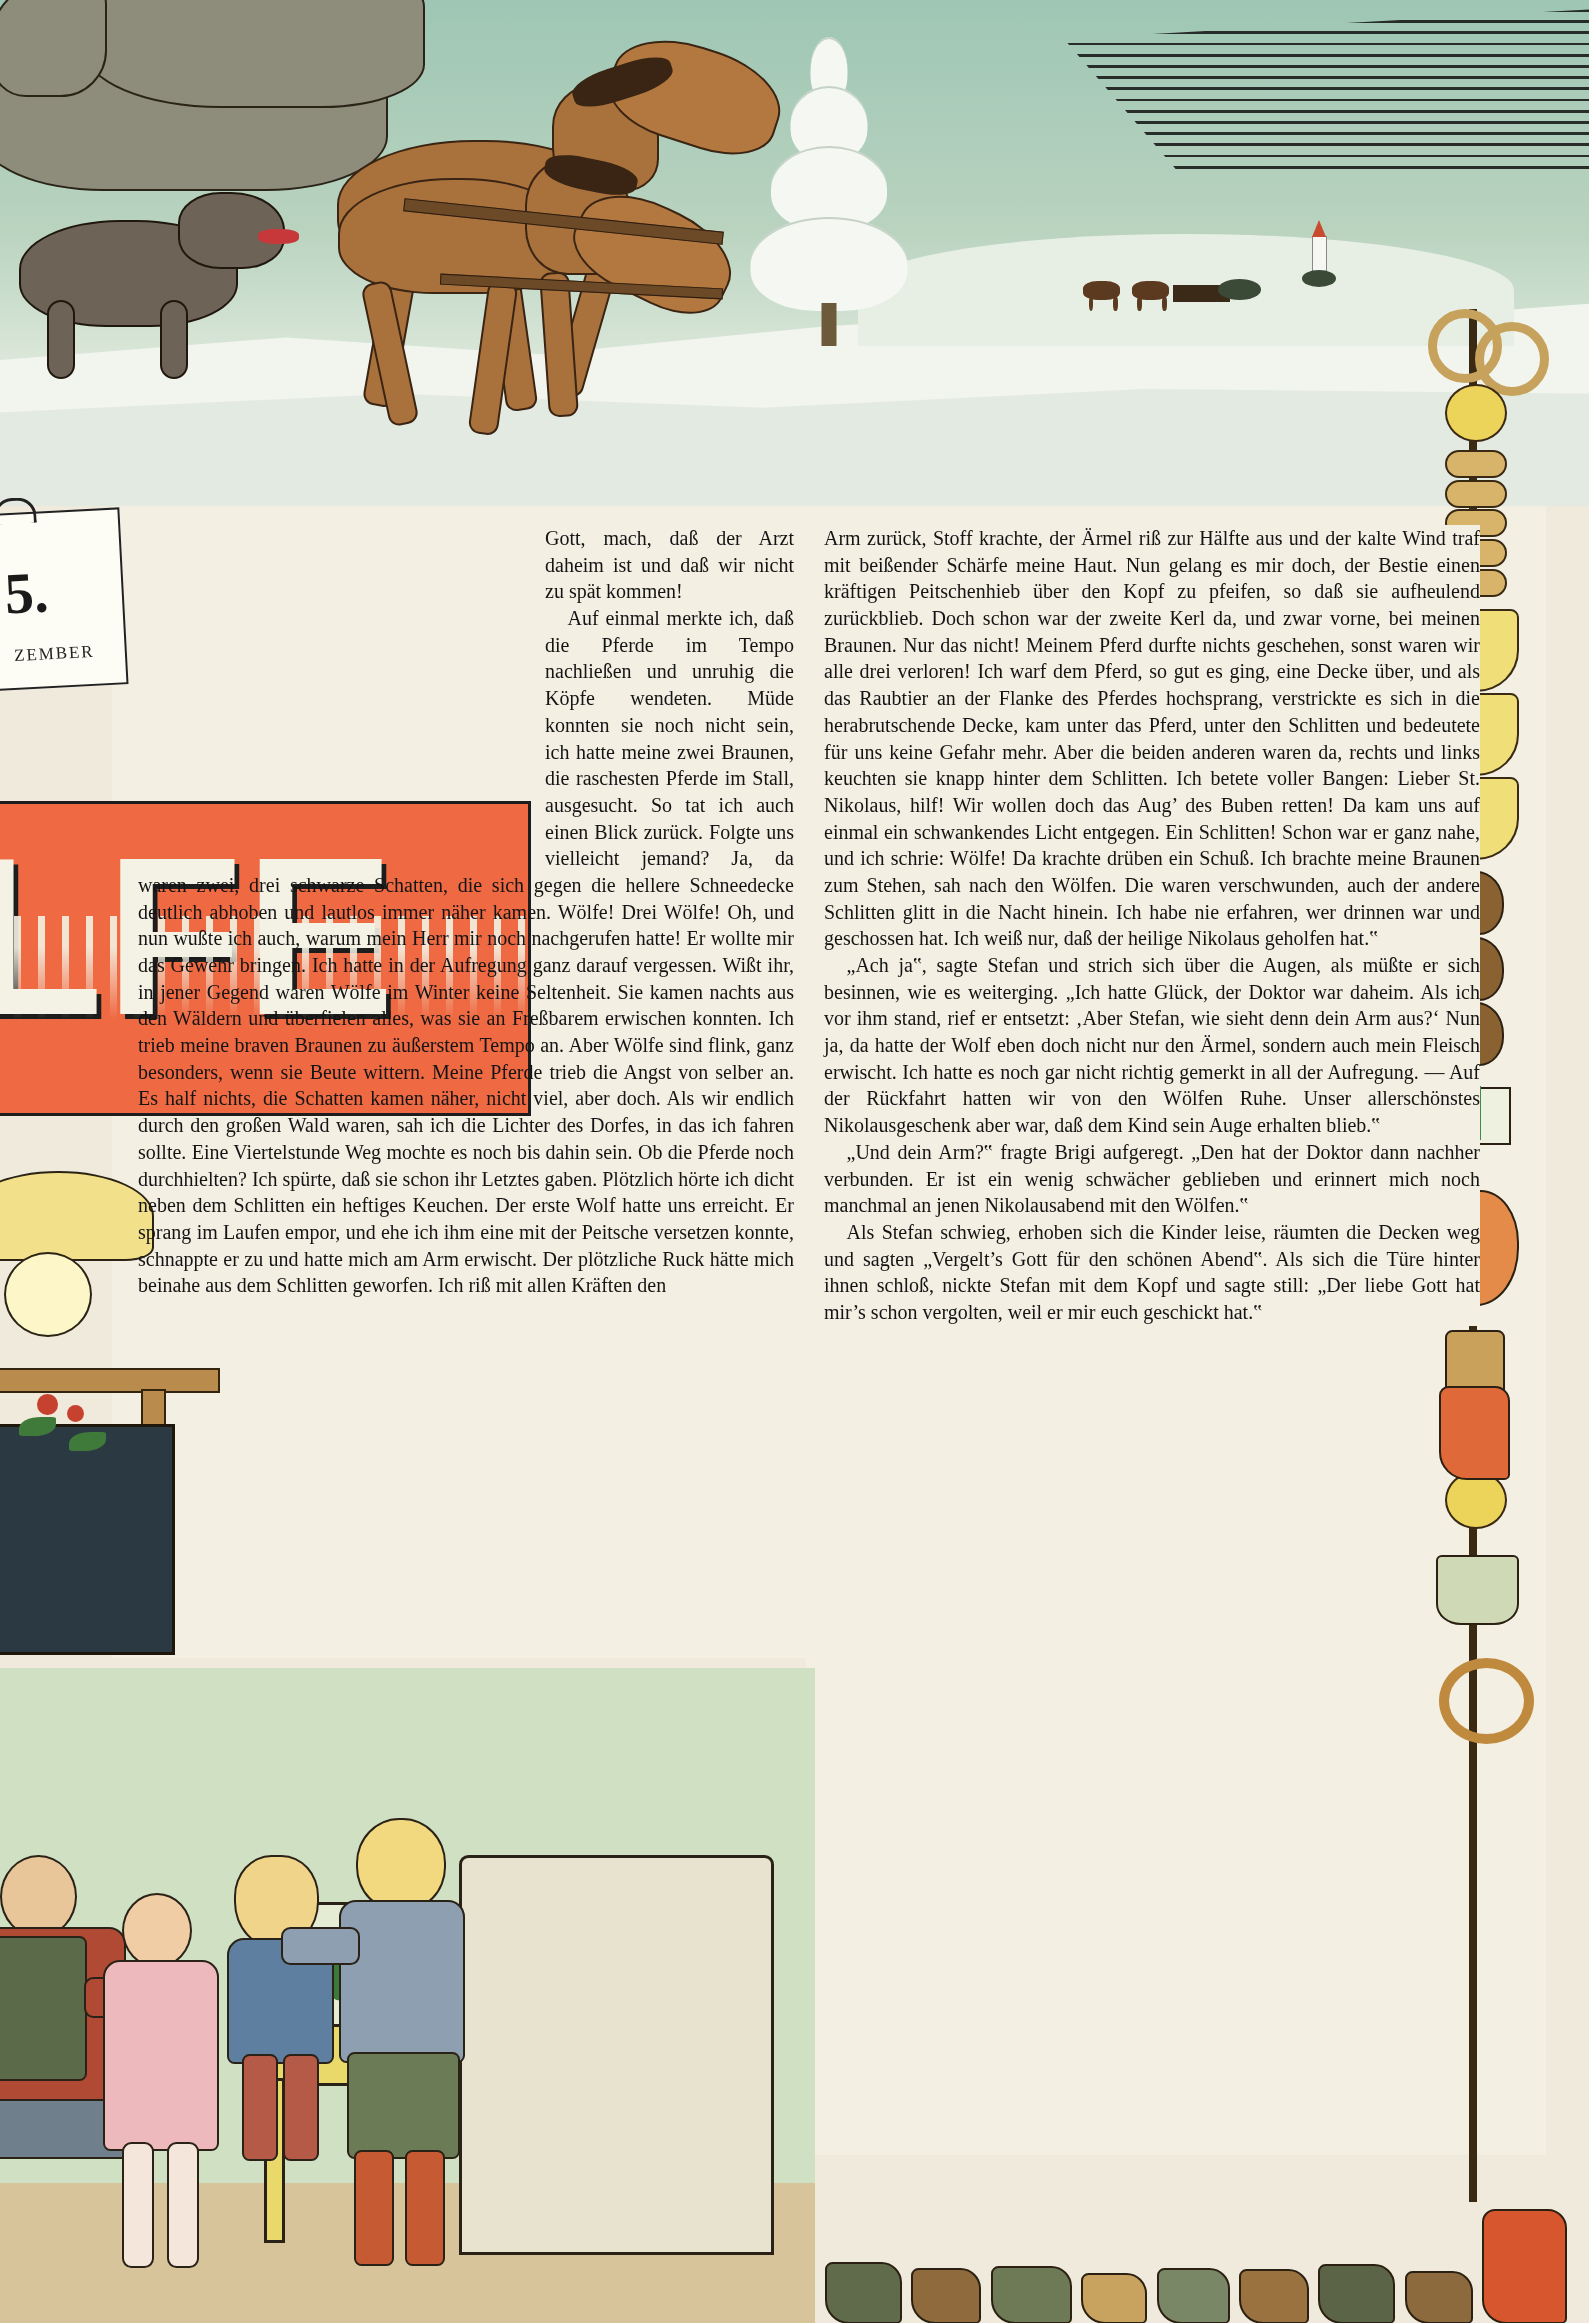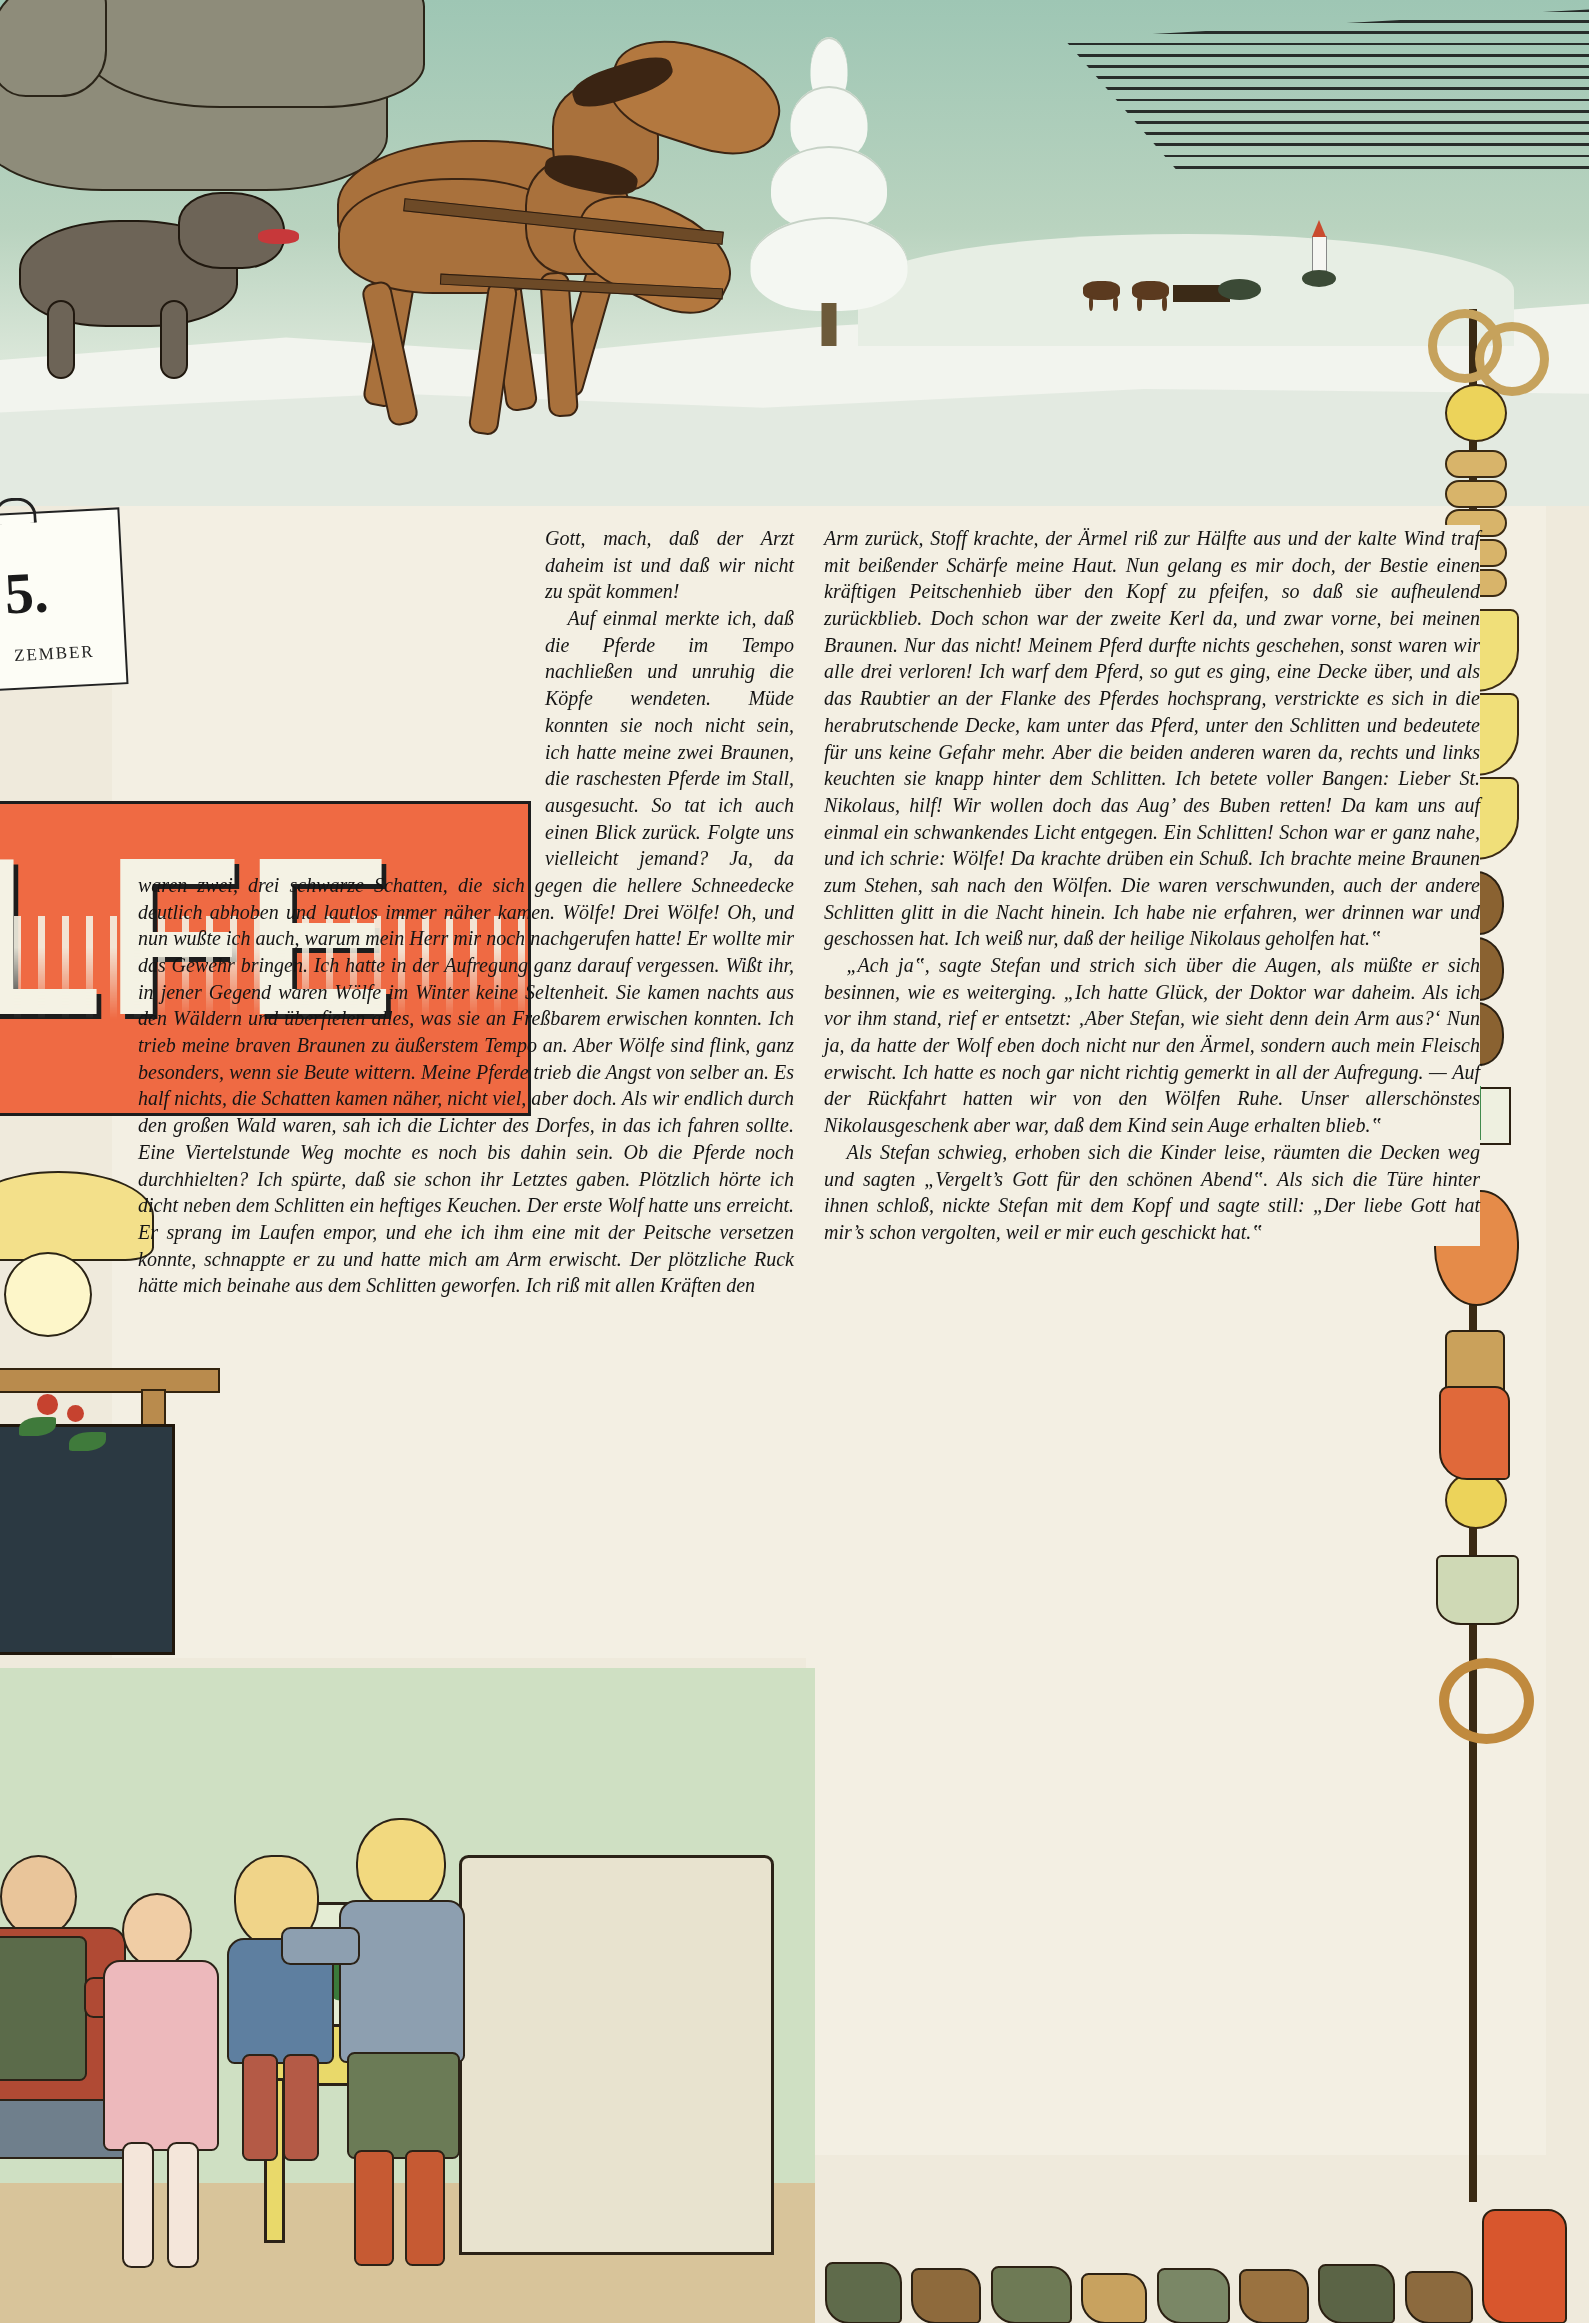--- a/index.html
+++ b/index.html
@@ -198,21 +198,21 @@
   }
   .col{
     position:absolute;top:0;width:656px;
     font-size:20px;line-height:1.335;
     color:#141414;
     text-align:justify;
     hyphens:auto;
   }
   .col-left{left:26px;width:656px;}
   .col-right{left:712px;width:656px;background:#f3efe3;}
-  .col p{margin:0 0 0 0;text-indent:22.5px;font-style:italic;}
+  .col p{margin:0 0 0 0;text-indent:22.5px;}
   .col p.noind{text-indent:0;}
 
   
   .float-banner{
     float:left;width:420px;height:315px;shape-outside:none;
     margin:7.5px 13px 5.6px -26px;
   }
   .col-left-inner{position:relative;}
 
   .white-bg{
@@ -401,19 +401,20 @@
       <div class="col-left-inner">
         <div class="float-banner"></div>
         <p class="noind">Gott, mach, daß der Arzt daheim ist und daß wir nicht zu spät kommen!</p>
         <p>Auf einmal merkte ich, daß die Pferde im Tempo nachließen und unruhig die Köpfe wendeten. Müde konnten sie noch nicht sein, ich hatte meine zwei Braunen, die raschesten Pferde im Stall, ausgesucht. So tat ich auch einen Blick zurück. Folgte uns vielleicht jemand? Ja, da waren zwei, drei schwarze Schatten, die sich gegen die hellere Schneedecke deutlich abhoben und lautlos immer näher kamen. Wölfe! Drei Wölfe! Oh, und nun wußte ich auch, warum mein Herr mir noch nachgerufen hatte! Er wollte mir das Gewehr bringen. Ich hatte in der Aufregung ganz darauf vergessen. Wißt ihr, in jener Gegend waren Wölfe im Winter keine Seltenheit. Sie kamen nachts aus den Wäldern und überfielen alles, was sie an Freßbarem erwischen konnten. Ich trieb meine braven Braunen zu äußerstem Tempo an. Aber Wölfe sind flink, ganz besonders, wenn sie Beute wittern. Meine Pferde trieb die Angst von selber an. Es half nichts, die Schatten kamen näher, nicht viel, aber doch. Als wir endlich durch den großen Wald waren, sah ich die Lichter des Dorfes, in das ich fahren sollte. Eine Viertelstunde Weg mochte es noch bis dahin sein. Ob die Pferde noch durchhielten? Ich spürte, daß sie schon ihr Letztes gaben. Plötzlich hörte ich dicht neben dem Schlitten ein heftiges Keuchen. Der erste Wolf hatte uns erreicht. Er sprang im Laufen empor, und ehe ich ihm eine mit der Peitsche versetzen konnte, schnappte er zu und hatte mich am Arm erwischt. Der plötzliche Ruck hätte mich beinahe aus dem Schlitten geworfen. Ich riß mit allen Kräften den</p>
       </div>
     </div>
 
     <div class="col col-right">
       <p class="noind">Arm zurück, Stoff krachte, der Ärmel riß zur Hälfte aus und der kalte Wind traf mit beißender Schärfe meine Haut. Nun gelang es mir doch, der Bestie einen kräftigen Peitschenhieb über den Kopf zu pfeifen, so daß sie aufheulend zurückblieb. Doch schon war der zweite Kerl da, und zwar vorne, bei meinen Braunen. Nur das nicht! Meinem Pferd durfte nichts geschehen, sonst waren wir alle drei verloren! Ich warf dem Pferd, so gut es ging, eine Decke über, und als das Raubtier an der Flanke des Pferdes hochsprang, verstrickte es sich in die herabrutschende Decke, kam unter das Pferd, unter den Schlitten und bedeutete für uns keine Gefahr mehr. Aber die beiden anderen waren da, rechts und links keuchten sie knapp hinter dem Schlitten. Ich betete voller Bangen: Lieber St. Nikolaus, hilf! Wir wollen doch das Aug’ des Buben retten! Da kam uns auf einmal ein schwankendes Licht entgegen. Ein Schlitten! Schon war er ganz nahe, und ich schrie: Wölfe! Da krachte drüben ein Schuß. Ich brachte meine Braunen zum Stehen, sah nach den Wölfen. Die waren verschwunden, auch der andere Schlitten glitt in die Nacht hinein. Ich habe nie erfahren, wer drinnen war und geschossen hat. Ich weiß nur, daß der heilige Nikolaus geholfen hat.‟</p>
       <p>„Ach ja‟, sagte Stefan und strich sich über die Augen, als müßte er sich besinnen, wie es weiterging. „Ich hatte Glück, der Doktor war daheim. Als ich vor ihm stand, rief er entsetzt: ‚Aber Stefan, wie sieht denn dein Arm aus?‘ Nun ja, da hatte der Wolf eben doch nicht nur den Ärmel, sondern auch mein Fleisch erwischt. Ich hatte es noch gar nicht richtig gemerkt in all der Aufregung. — Auf der Rückfahrt hatten wir von den Wölfen Ruhe. Unser allerschönstes Nikolausgeschenk aber war, daß dem Kind sein Auge erhalten blieb.‟</p>
+      <p>„Und dein Arm?‟ fragte Brigi aufgeregt. „Den hat der Doktor dann nachher verbunden. Er ist ein wenig schwächer geblieben und erinnert mich noch manchmal an jenen Nikolausabend mit den Wölfen.‟</p>
       <p>Als Stefan schwieg, erhoben sich die Kinder leise, räumten die Decken weg und sagten „Vergelt’s Gott für den schönen Abend‟. Als sich die Türe hinter ihnen schloß, nickte Stefan mit dem Kopf und sagte still: „Der liebe Gott hat mir’s schon vergolten, weil er mir euch geschickt hat.‟</p>
     </div>
 
   </div>
 
 </div>
 
 
 </body></html>

